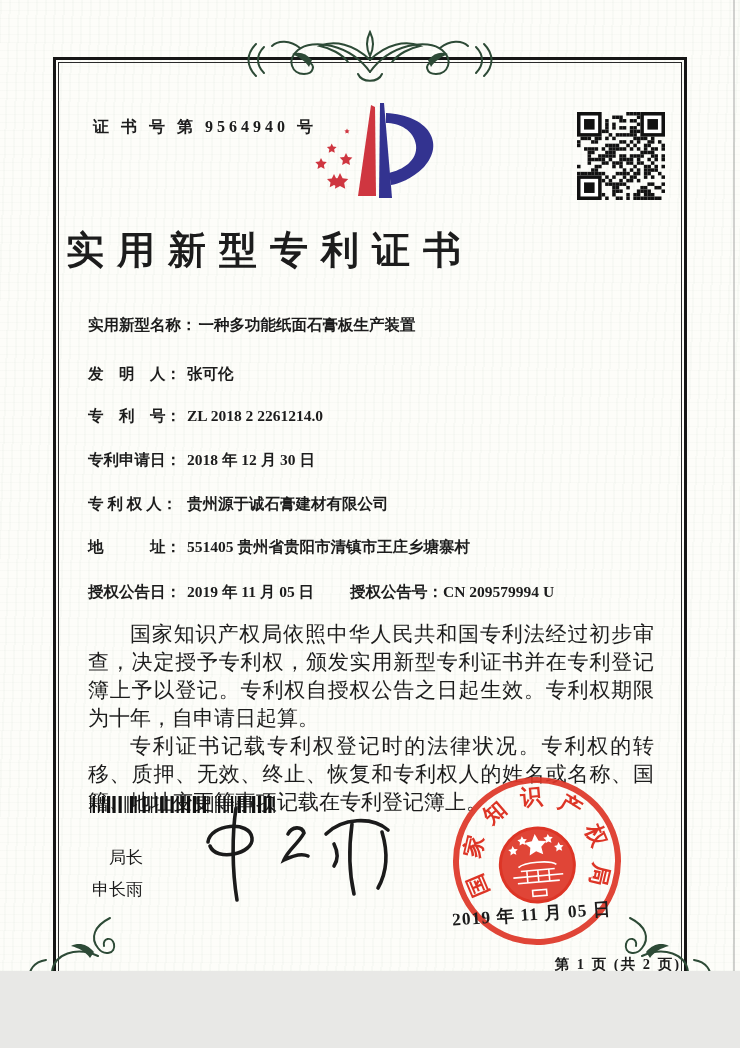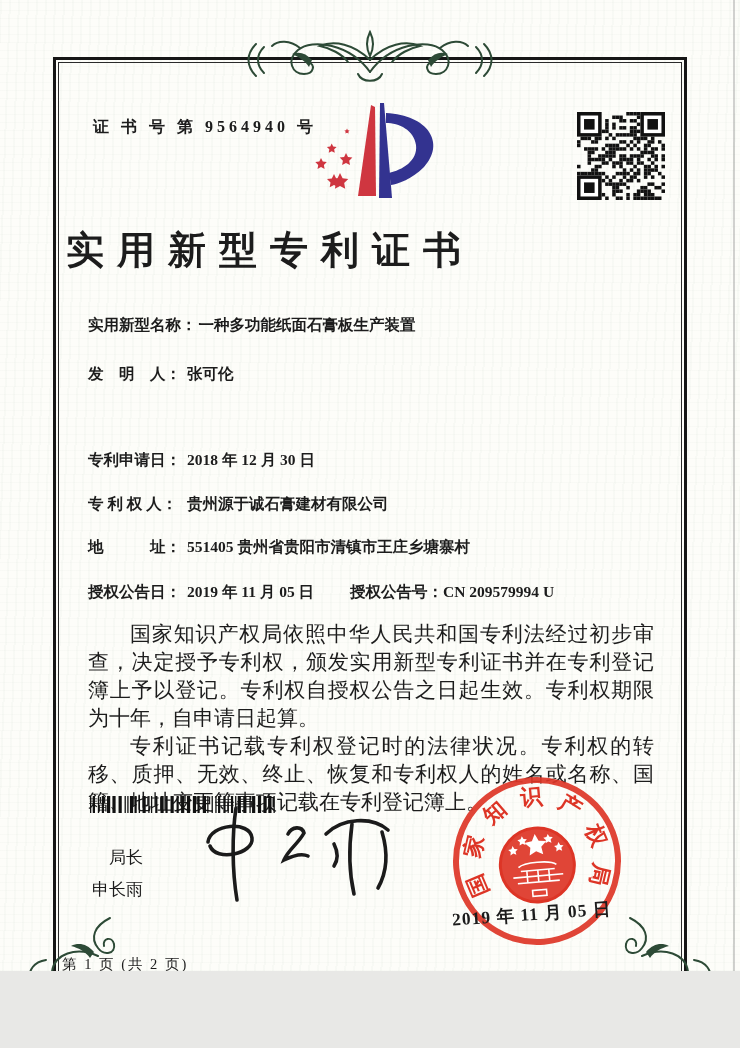--- a/index.html
+++ b/index.html
@@ -25,21 +25,21 @@
   .grant2{position:absolute;left:350px;font-size:15.5px;font-weight:bold;white-space:nowrap;}
   .body-text{position:absolute;left:88px;top:620px;width:566px;font-size:21px;line-height:28px;
              text-align:justify;font-weight:400;}
   .body-text p{margin:0;text-indent:2em;}
   .barcode{position:absolute;left:90px;top:796px;width:190px;height:17px;}
   .signer{position:absolute;left:92px;top:842px;font-size:17px;font-family:"Liberation Sans","DejaVu Sans",sans-serif;line-height:32px;text-align:right;}
   .sig{position:absolute;left:192px;top:800px;width:212px;height:106px;}
   .seal{position:absolute;left:448px;top:772px;width:178px;height:178px;transform:rotate(-5deg);}
   .seal-date{position:absolute;left:452px;top:902px;font-size:17.5px;font-weight:bold;letter-spacing:1px;
              transform:rotate(-4deg);white-space:nowrap;}
-  .pagenum{position:absolute;left:62px;top:955px;width:628px;text-align:left;font-size:14.5px;font-weight:normal;letter-spacing:2px;}
+  .pagenum{position:absolute;left:53px;top:955px;width:628px;text-align:right;font-size:14.5px;font-weight:bold;letter-spacing:2px;}
   .footer{position:absolute;left:0;top:1001px;width:740px;text-align:left;font-size:15px;font-weight:bold;letter-spacing:3px;}
   .orn{position:absolute;}
   .orn path{fill:none;stroke:#2d4a36;stroke-width:2;stroke-linecap:round;}
   .orn .lf{fill:#2d4a36;stroke:none;}
   svg{display:block;}
 </style>
 </head>
 <body>
 
 <div class="page">
@@ -341,20 +341,23 @@
     </svg>
 
   <div class="title">实用新型专利证书</div>
 
   <div class="frow" style="top:315px">
     <span class="lab">实用新型名称：</span><span class="val">一种多功能纸面石膏板生产装置</span>
   </div>
   <div class="frow" style="top:364px">
     <span class="lab">发　明　人：</span><span class="val">张可伦</span>
   </div>
+  <div class="frow" style="top:406px">
+    <span class="lab">专　利　号：</span><span class="val">ZL 2018 2 2261214.0</span>
+  </div>
   <div class="frow" style="top:450px">
     <span class="lab">专利申请日：</span><span class="val">2018 年 12 月 30 日</span>
   </div>
   <div class="frow" style="top:494px">
     <span class="lab">专 利 权 人：</span><span class="val">贵州源于诚石膏建材有限公司</span>
   </div>
   <div class="frow" style="top:537px">
     <span class="lab">地　　　址：</span><span class="val">551405 贵州省贵阳市清镇市王庄乡塘寨村</span>
   </div>
   <div class="frow" style="top:582px">

